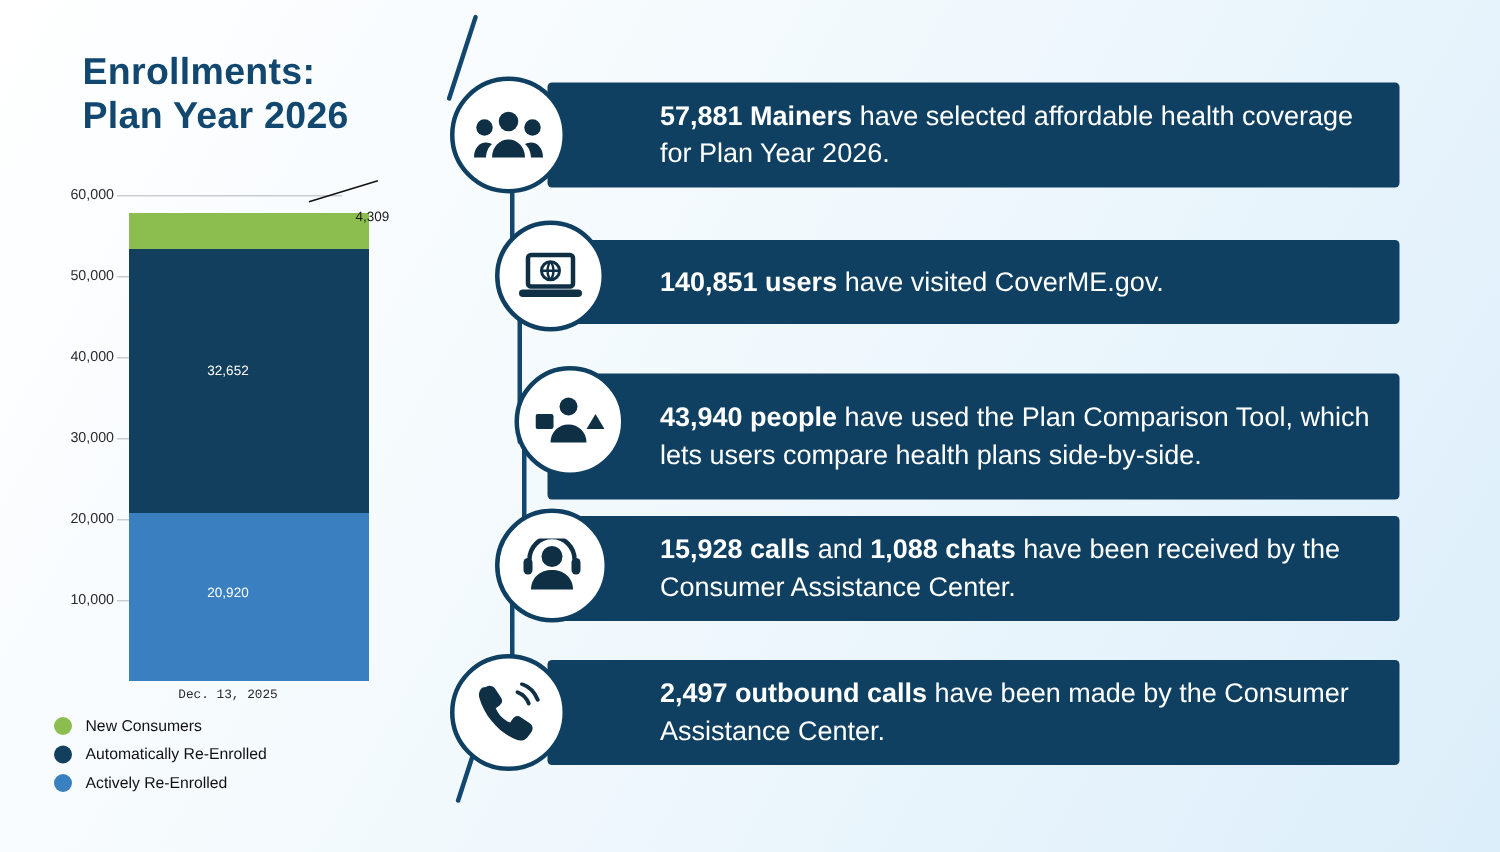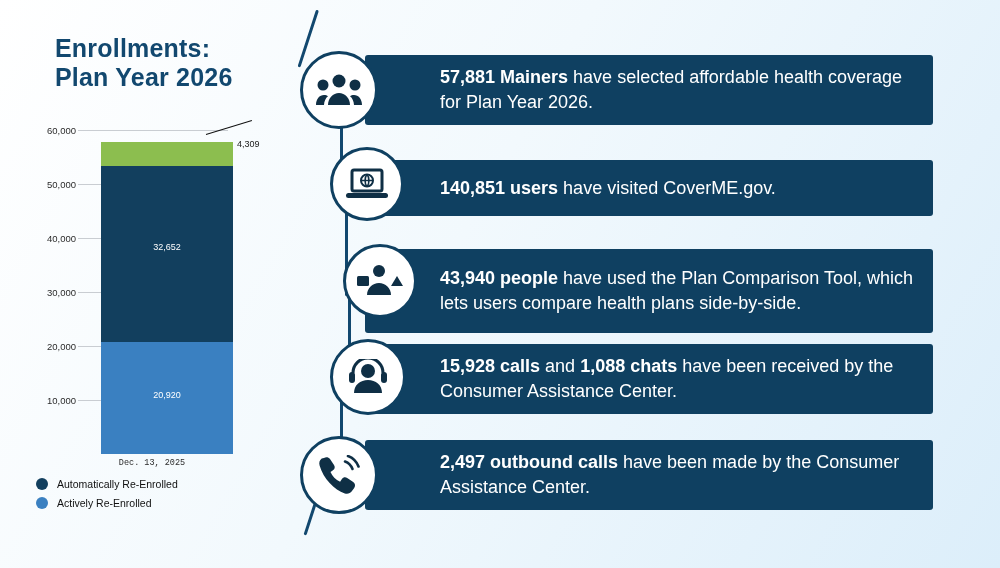--- a/index.html
+++ b/index.html
@@ -31,21 +31,21 @@
   }
   .plot{
     position:absolute;left:82px;top:0;width:140px;height:335px;
   }
   .gridline{
     position:absolute;left:-4px;width:150px;height:1px;background:#c9cdd2;
   }
   .bar{
     position:absolute;left:4px;width:132px;
   }
-  .seg{position:absolute;left:15px;width:132px;}
+  .seg{position:absolute;left:0;width:160px;}
   .seg-label{
     position:absolute;left:0;width:132px;text-align:center;
     font-size:9px;color:#ffffff;
   }
   .callout-line{
     position:absolute;background:#111;height:1px;
   }
   .callout-val{
     position:absolute;font-size:9px;color:#1a1a1a;white-space:nowrap;margin-top:22px;
   }
@@ -128,20 +128,24 @@
         <div class="y-label" style="top:118px;">40,000</div>
         <div class="y-label" style="top:172px;">30,000</div>
         <div class="y-label" style="top:226px;margin-left:41px;">20,000</div>
         <div class="y-label" style="top:280px;">10,000</div>
       </div>
 
       <div class="xcaption">Dec. 13, 2025</div>
     </div>
 
     <div class="legend">
+      <div class="legend-row">
+        <span class="legend-dot" style="background:#8cbe4f;"></span>
+        <span class="legend-text">New Consumers</span>
+      </div>
       <div class="legend-row">
         <span class="legend-dot" style="background:#123f5e;"></span>
         <span class="legend-text">Automatically Re-Enrolled</span>
       </div>
       <div class="legend-row">
         <span class="legend-dot" style="background:#3a80c1;"></span>
         <span class="legend-text">Actively Re-Enrolled</span>
       </div>
     </div>
   </div>

